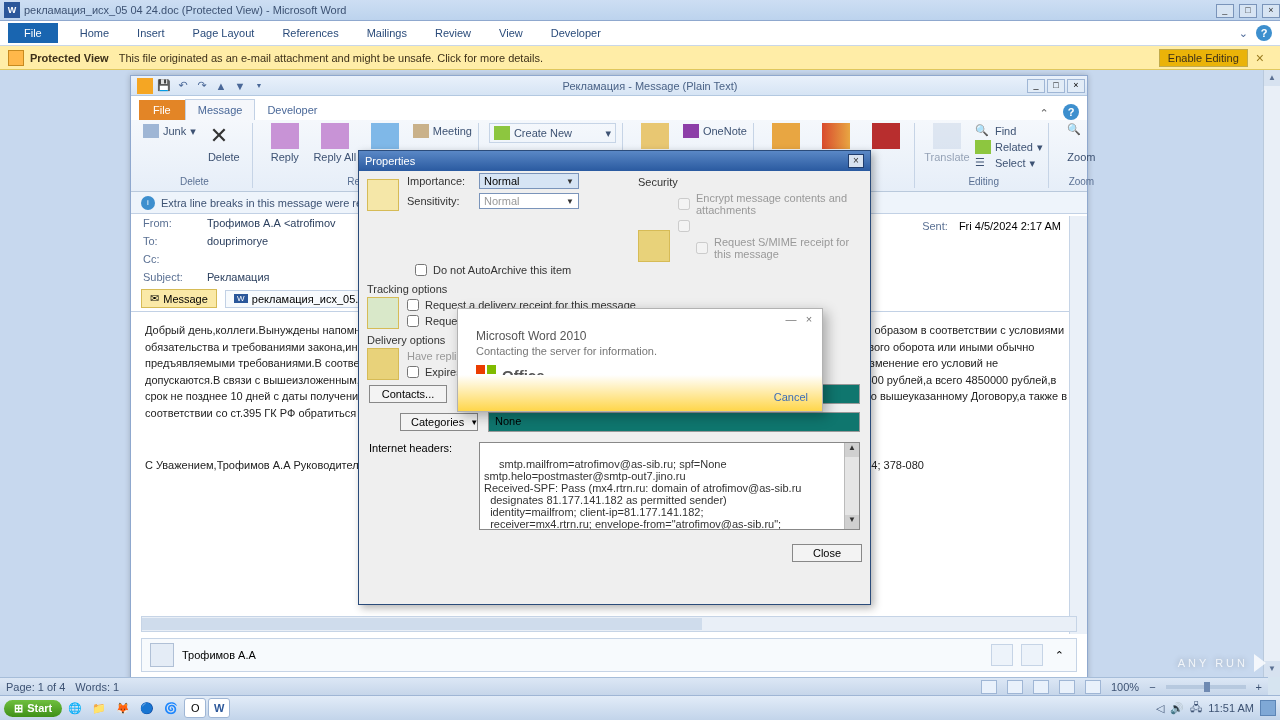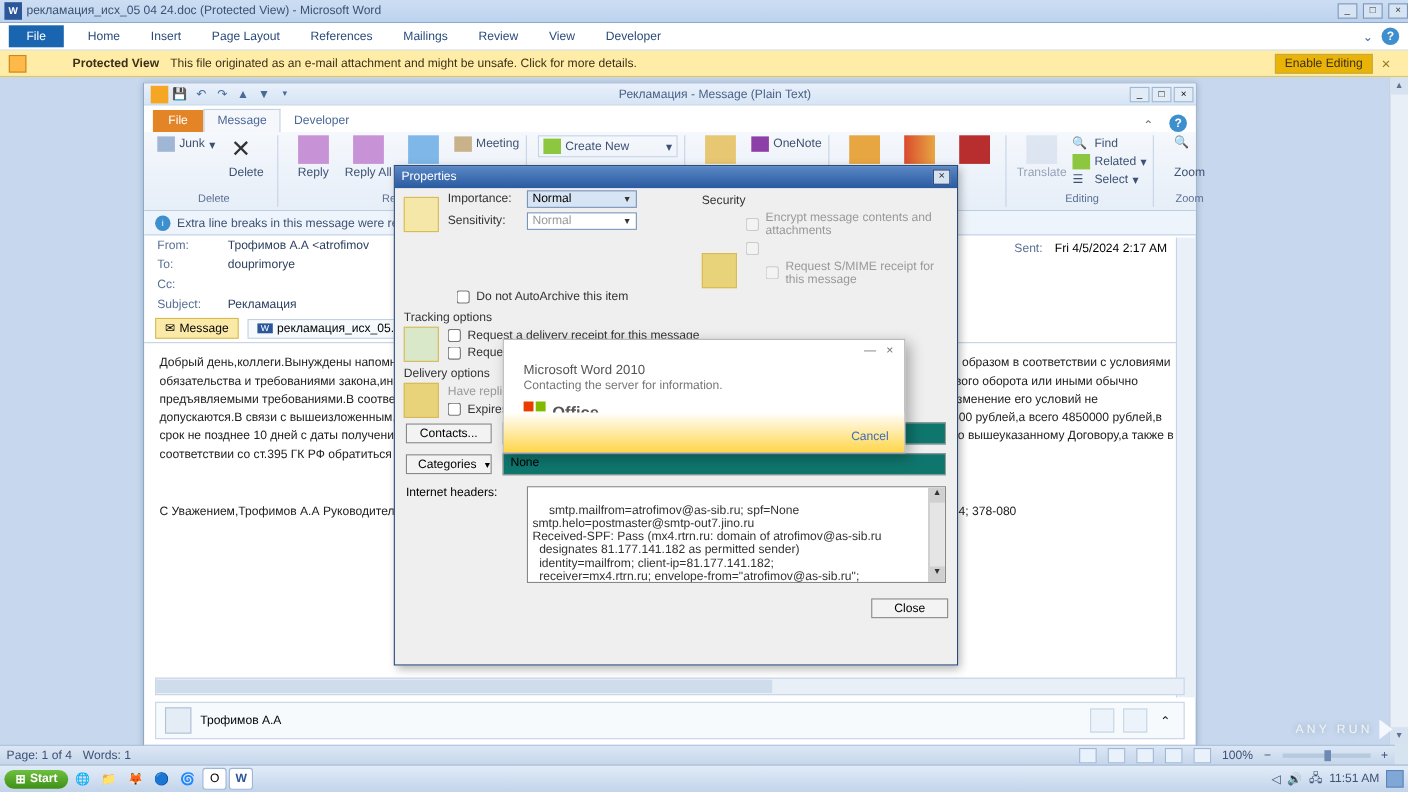--- a/index.html
+++ b/index.html
@@ -8,21 +8,21 @@
 .word-titlebar .wicon { width:16px; height:16px; background:#2b579a; margin:0 4px; display:flex; align-items:center; justify-content:center; color:#fff; font-size:9px; font-weight:bold; }
 .word-titlebar .title { flex:1; color:#3d5273; font-size:11px; }
 .word-titlebar .winbtns span { display:inline-block; width:18px; height:14px; border:1px solid #7a94ba; background:#d7e4f3; margin-left:2px; text-align:center; line-height:11px; font-size:9px; color:#333; cursor:pointer; }
 .ribbon-tabs { height:25px; background:#fff; display:flex; align-items:center; padding-left:8px; border-bottom:1px solid #c9d7e8; }
 .file-tab { background:#1965b0; color:#fff; padding:4px 16px; font-size:11px; margin-right:8px; }
 .tab { padding:4px 14px; color:#2a4b7a; cursor:pointer; }
 .ribbon-tabs .spacer { flex:1; }
 .ribbon-tabs .help { width:16px; height:16px; border-radius:50%; background:#3d8fce; color:#fff; text-align:center; line-height:16px; margin-right:8px; font-weight:bold; }
 .protected-bar { height:24px; background:#ffeda7; border-bottom:1px solid #e0c85f; display:flex; align-items:center; padding:0 8px; }
 .shield { width:16px; height:16px; background:#ffb84a; border:1px solid #c78a1f; margin-right:6px; position:relative; }
-.protected-bar .pv-label { font-weight:bold; color:#3d3019; margin-right:10px;margin-left:36px; }
+.protected-bar .pv-label { font-weight:bold; color:#3d3019; margin-right:10px; }
 .protected-bar .msg { color:#3d3019; flex:1; }
 .enable-btn { background:#eab308; border:1px solid #c2aa4a; padding:2px 8px; color:#3d3019; cursor:pointer; }
 .protected-bar .closex { color:#9a7b1f; font-size:14px; padding:0 8px; cursor:pointer; }
 .doc-area { position:absolute; left:0; right:0; top:70px; bottom:43px; background:#c7d8ee; }
 .vscroll { position:absolute; right:0; top:0; bottom:0; width:17px; background:#e9eff7; border-left:1px solid #b9c9dc; }
 .vscroll .uparrow,.vscroll .dnarrow { height:16px; background:#d7e2f0; text-align:center; line-height:15px; color:#5c7193; font-size:8px; cursor:pointer; }
 .vscroll .dnarrow { position:absolute; bottom:0; width:100%; }
 
 .outlook-win { position:absolute; left:130px; top:75px; width:958px; height:610px; background:#fff; border:1px solid #8fa8ce; box-shadow:0 0 6px rgba(0,0,0,.2); }
 .ol-title { height:20px; background:linear-gradient(#e9f1fb,#d6e4f4); display:flex; align-items:center; border-bottom:1px solid #b3c8e0; }
@@ -417,21 +417,21 @@
           <input type="checkbox" style="">
           <span>Expires after:</span>
         </div>
     </div>
   </div>
   <div style="display:flex;gap:10px;padding:4px 10px;align-items:center;">
     <div class="btn" style="width:78px;text-align:center;">Contacts...</div>
     <div class="textfield" style="flex:1;"></div>
   </div>
   <div style="display:flex;gap:10px;padding:4px 10px;align-items:center;">
-    <div class="btn dd2" style="width:78px;justify-content:space-between;">
+    <div class="btn dd2" style="width:78px;justify-content:space-between;margin-left:31px;">
         <span>Categories</span>
         <span style="font-size:8px;">▼</span>
       </div>
     <div class="textfield" style="flex:1;padding-left:6px;">None</div>
   </div>
   <div style="display:flex;gap:10px;padding:6px 10px;align-items:flex-start;">
     <span style="width:100px;">Internet headers:</span>
     <div class="headers-box" style="flex:1;white-space:pre-wrap;">
       <span>smtp.mailfrom=atrofimov@as-sib.ru; spf=None
 smtp.helo=postmaster@smtp-out7.jino.ru

